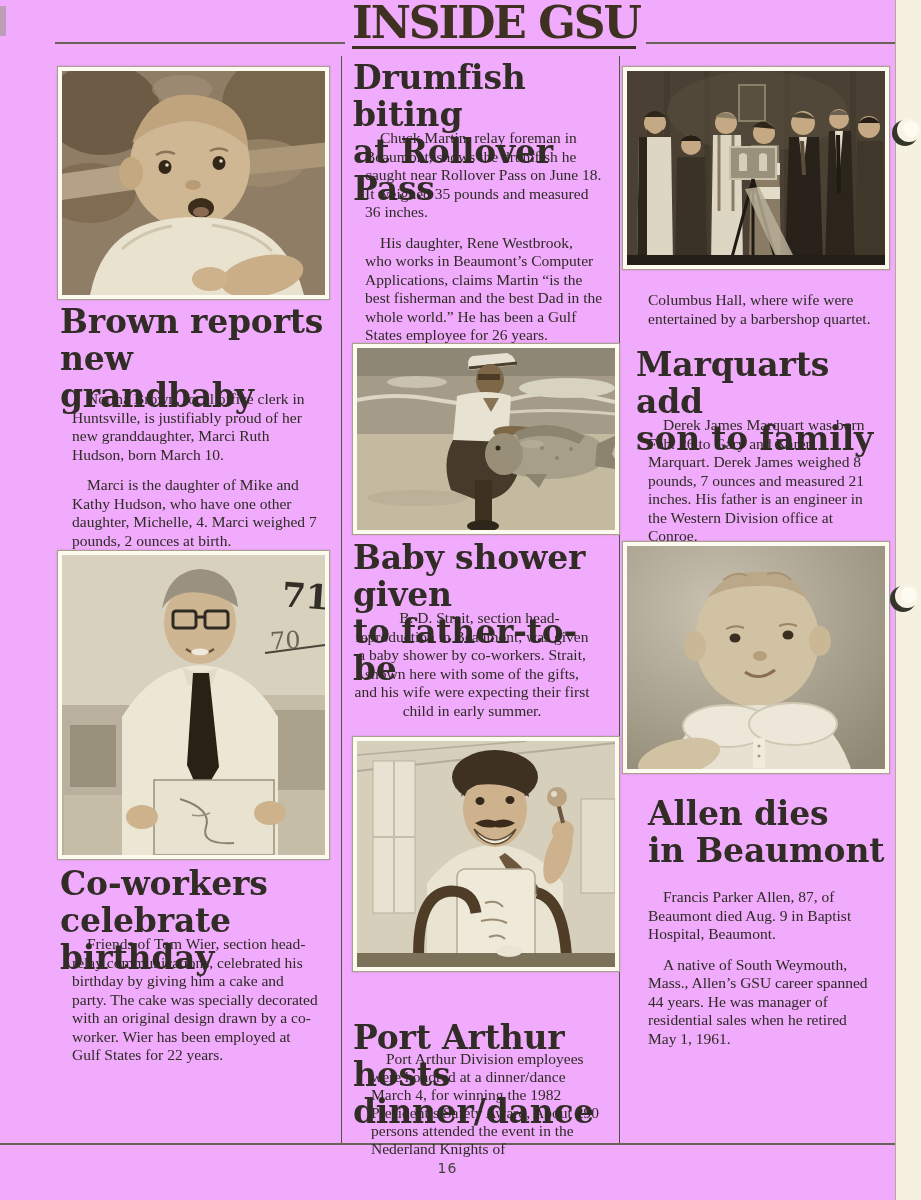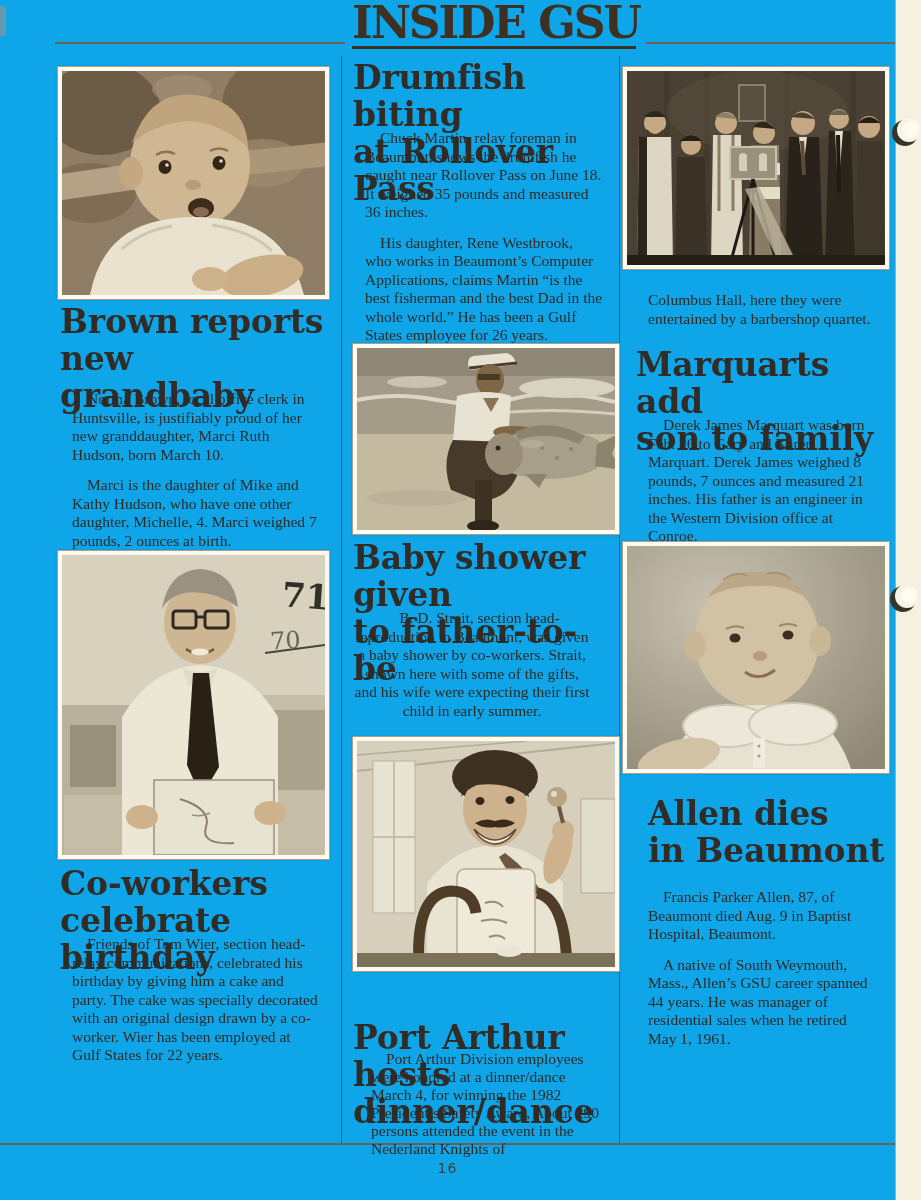--- a/index.html
+++ b/index.html
@@ -1,18 +1,18 @@
 <!DOCTYPE html>
 <html><head>
 <meta charset="utf-8">
 <style>
   html,body{margin:0;padding:0;background:#e8e2d2;}
   .page{
     position:relative;width:921px;height:1200px;margin:0 auto;
-    background:#0ea5e9;
+    background:#f0abfc;
     font-family:"Liberation Serif","DejaVu Serif",serif;
     color:#2c2823;overflow:hidden;
   }
   .masthead{
     position:absolute;left:336px;top:1px;width:320px;text-align:center;
     font-family:"DejaVu Serif",serif;font-weight:bold;font-size:44px;line-height:1;
     letter-spacing:-2px;color:#3e3122;
   }
   .rule{position:absolute;background:#6a6258;}
   .rule-dark{position:absolute;background:#3e3122;}
@@ -245,21 +245,21 @@
       <path d="M228 194 L230 70 L256 70 L258 194 Z" fill="#3f372a"></path>
       <rect x="103" y="76" width="46" height="32" fill="#9a917c" stroke="#c9c0ab" stroke-width="2"></rect>
       <path d="M112 100 L112 84 Q116 80 120 84 L120 100 Z M132 100 L132 84 Q136 80 140 84 L140 100 Z" fill="#d5cdb8"></path>
       <path d="M126 108 L104 190 M126 108 L126 192 M126 108 L148 186" stroke="#1f1a12" stroke-width="3"></path>
       <polygon points="118,118 150,188 168,188 132,116" fill="#b7ae97" opacity=".85"></polygon>
       <rect x="0" y="184" width="258" height="10" fill="#241f16"></rect>
     </svg>
   </div>
 
   <div class="body-text" style="left:636px;top:279px;width:252px;">
-    <p class="noindent">Columbus Hall, here they were entertained by a barbershop quartet.</p>
+    <p class="noindent">Columbus Hall, where wife were entertained by a barbershop quartet.</p>
   </div>
 
   <div class="headline" style="left:636px;top:347px;width:256px;">Marquarts add
 son to family</div>
   <div class="body-text" style="left:636px;top:404px;width:252px;">
     <p>Derek James Marquart was born Feb. 26 to Gary and Karen Marquart. Derek James weighed 8 pounds, 7 ounces and measured 21 inches. His father is an engineer in the Western Division office at Conroe.</p>
   </div>
 
   <div class="photo" style="left:622px;top:541px;" role="img" aria-label="Studio portrait of baby Derek James Marquart in a white collared outfit">
     <svg width="258" height="223" viewBox="0 0 258 223">

